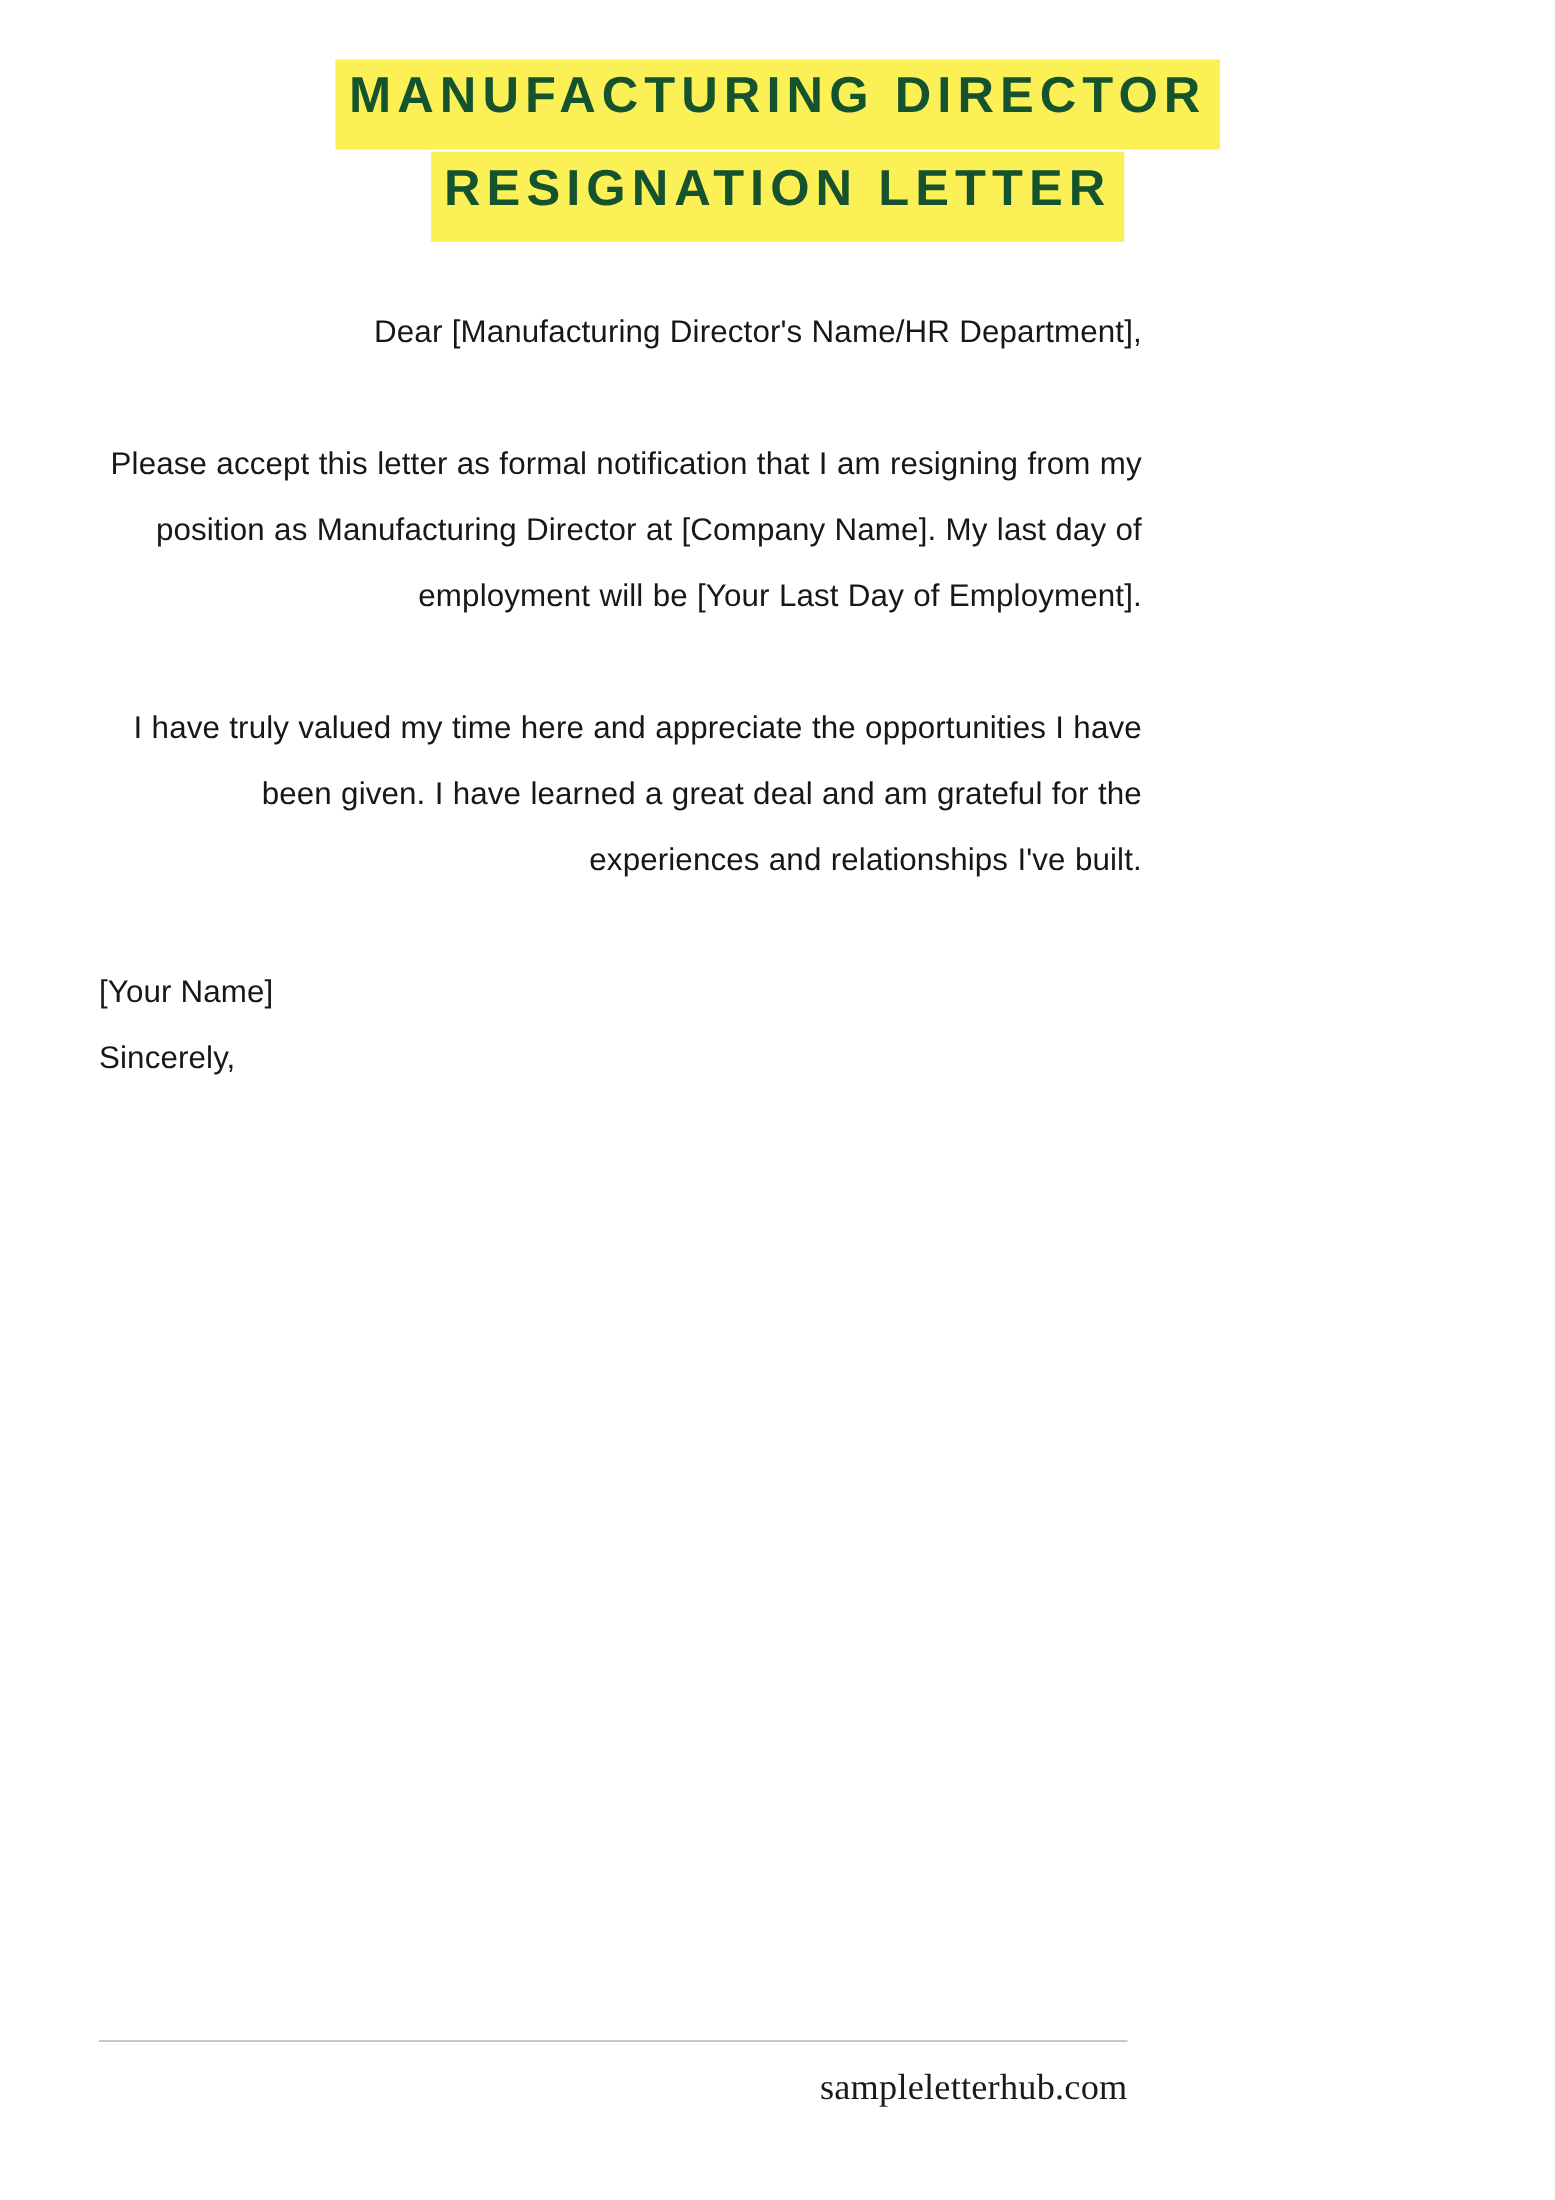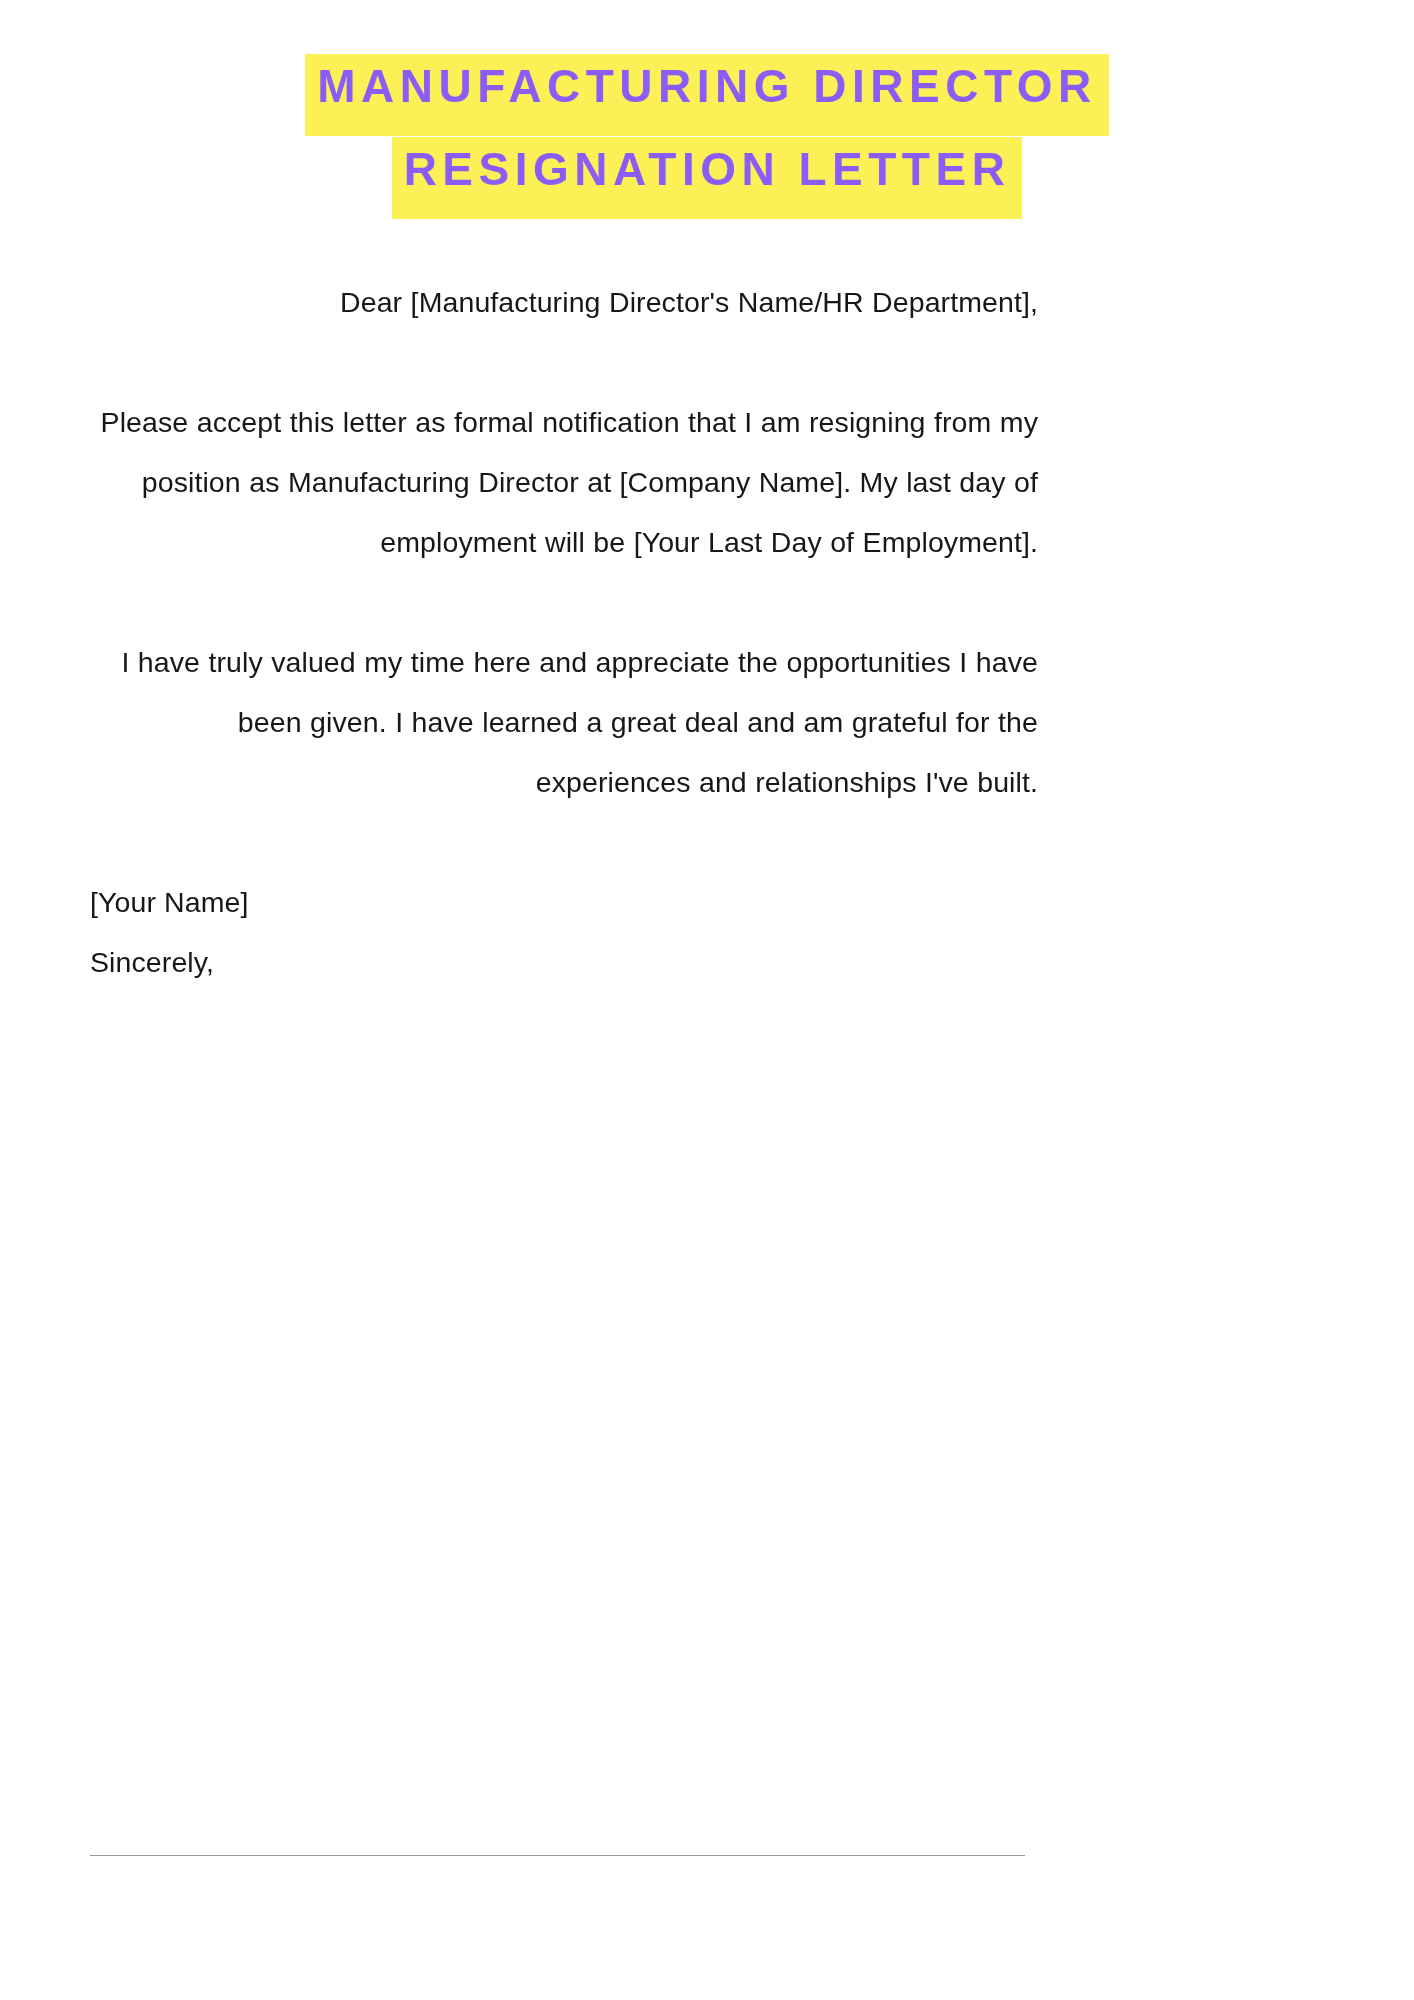--- a/index.html
+++ b/index.html
@@ -34,21 +34,21 @@
   }
   .title-line {
     display: block;
     margin: 0;
     line-height: 72px;
     white-space: nowrap;
   }
   .title-line .hl {
     display: inline;
     background-color: #fbf056;
-    color: #8b5cf6;
+    color: #14532d;
     font-size: 46px;
     font-weight: 700;
     letter-spacing: 5.5px;
     line-height: 72px;
     padding: 6px 12px 24px 12px;
     box-decoration-break: clone;
     -webkit-box-decoration-break: clone;
   }
 
   
@@ -119,15 +119,16 @@
     <p class="para">I have truly valued my time here and appreciate the opportunities I have been given. I have learned a great deal and am grateful for the experiences and relationships I've built.</p>
 
 
     <p class="sign-line">[Your Name]</p>
     <p class="sign-line">Sincerely,</p>
 
   </div>
 
   <div class="footer">
     <hr class="footer-rule">
+    <p class="footer-url">sampleletterhub.com</p>
   </div>
 
 </div>
 
 </body></html>

